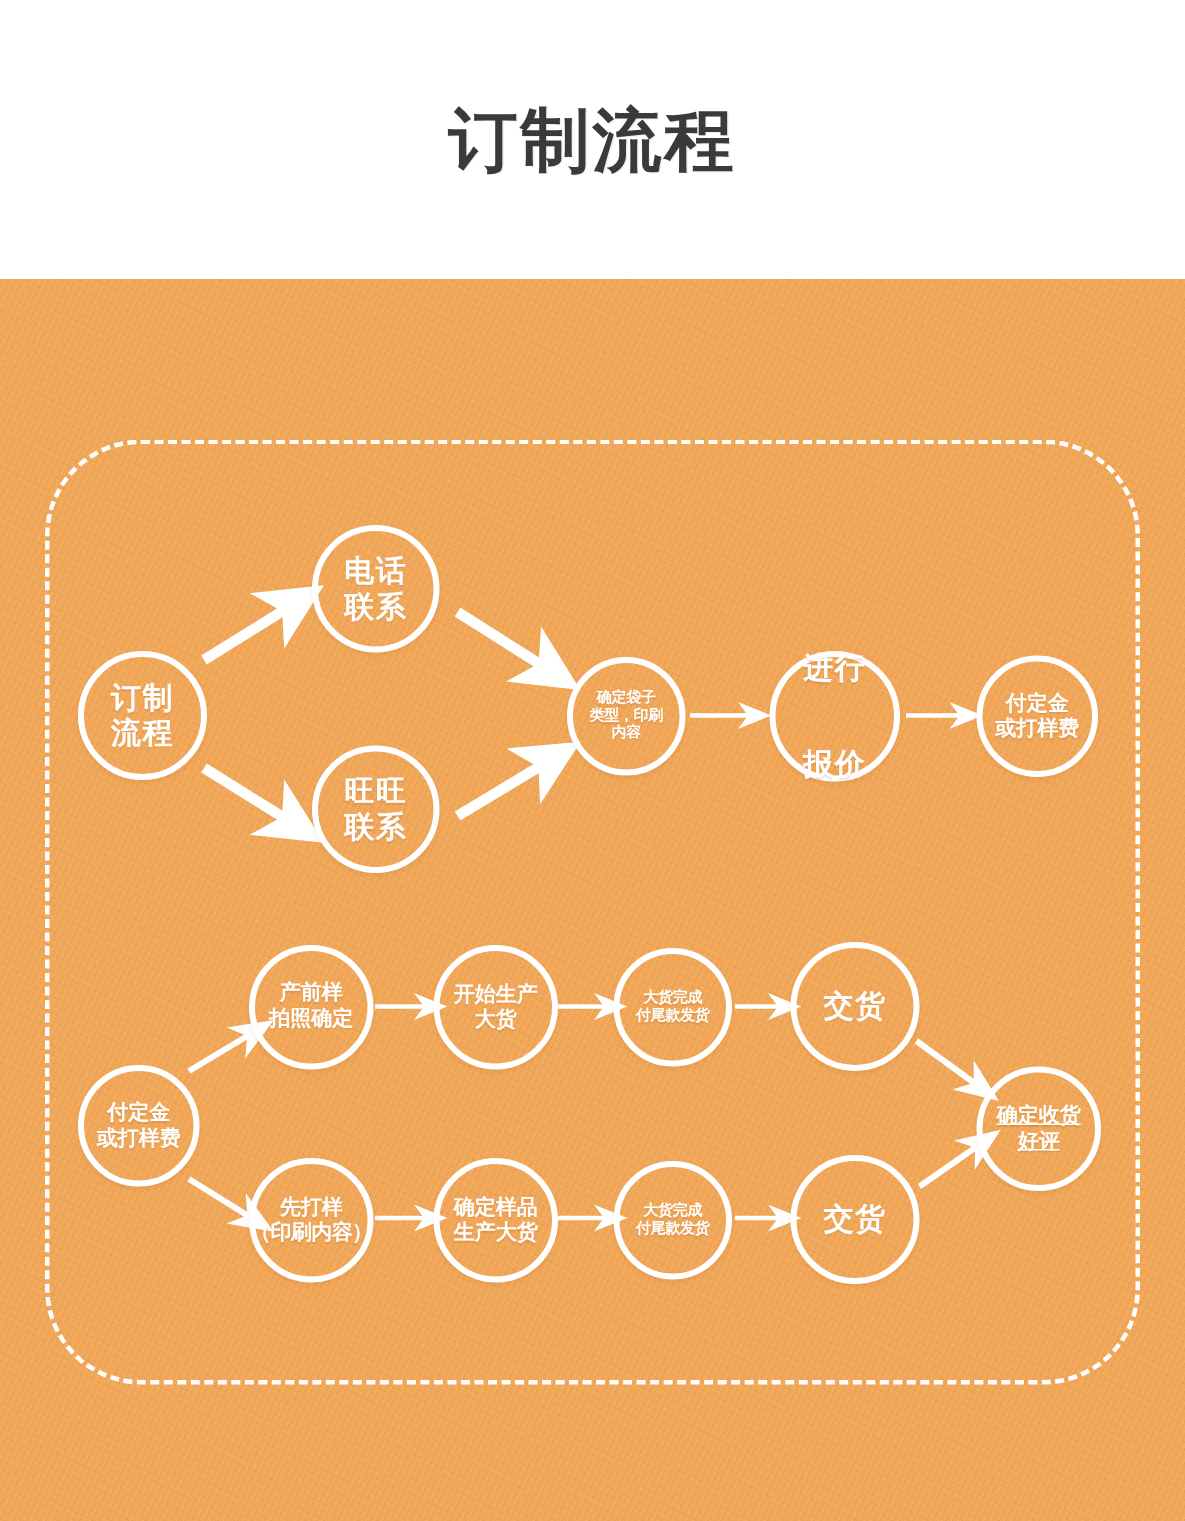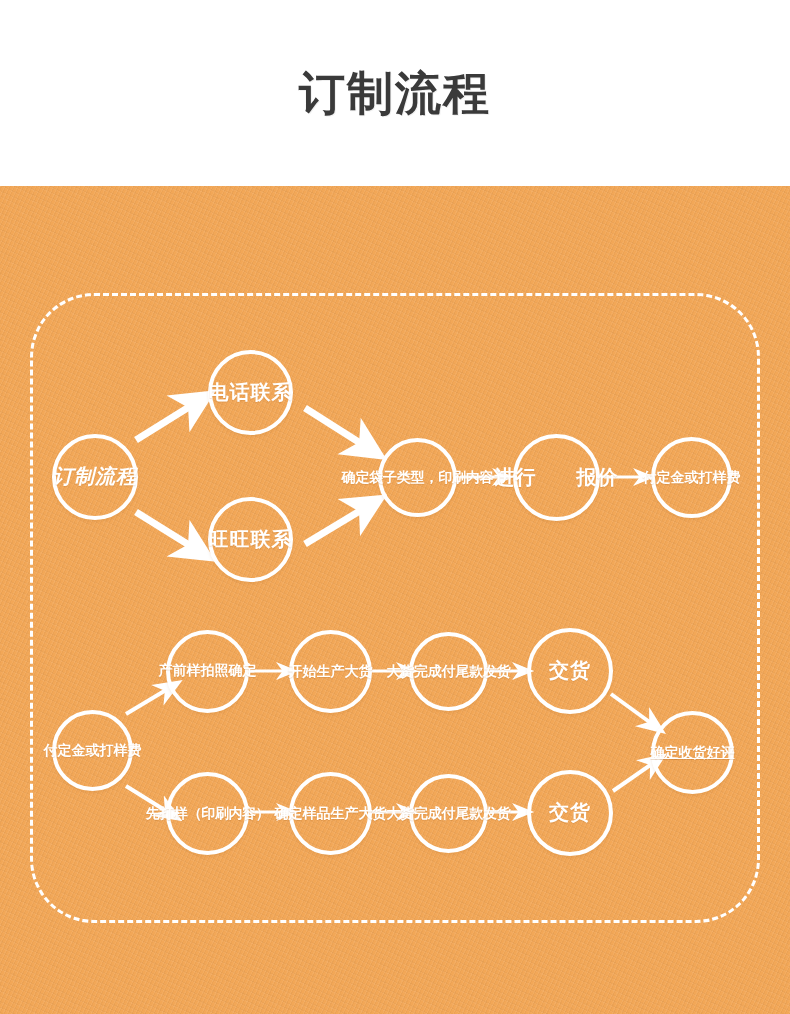--- a/index.html
+++ b/index.html
@@ -81,35 +81,35 @@
     width: 790px; height: 828px;
     pointer-events: none;
   }
 
   
   .node {
     position: absolute;
     border: 4px solid #ffffff;
     border-radius: 50%;
     display: flex;
-    flex-direction: row;
+    flex-direction: column;
     align-items: center;
     justify-content: center;
     text-align: center;
     color: #ffffff;
     font-weight: 700;
     line-height: 1.16;
     text-shadow: 0 1px 1px rgba(150,80,10,0.18);
     box-shadow: 0 2px 3px rgba(150,80,10,0.10);
   }
   .node .ln { display: block; white-space: nowrap; }
 
   .sz-lg   { font-size: 20px; letter-spacing: 1px; }
   .sz-sm   { font-size: 14px; letter-spacing: 0px; }
-  .sz-xs   { font-size: 14px; letter-spacing: -0.2px; }
+  .sz-xs   { font-size: 10px; letter-spacing: -0.2px; }
   .sz-xxs  { font-size: 14px; letter-spacing: -0.4px; }
 </style>
 </head>
 <body>
 
 <div id="page">
 
   <div class="header">
     <div class="header-title">订制流程</div>
   </div>
@@ -154,21 +154,21 @@
 
       <path d="M250,626 L288,626" stroke="#ffffff" stroke-width="3" fill="none" marker-end="url(#ah-thin)"></path>
 
       <path d="M372,626 L408,626" stroke="#ffffff" stroke-width="3" fill="none" marker-end="url(#ah-thin)"></path>
 
       <path d="M490,626 L524,626" stroke="#ffffff" stroke-width="3" fill="none" marker-end="url(#ah-thin)"></path>
 
       <path d="M613,605 L656,575" stroke="#ffffff" stroke-width="4" fill="none" marker-end="url(#ah-thin)"></path>
     </svg>
 
-    <div class="node sz-lg" style="left:52px; top:248px; width:86px; height:86px;font-style:italic;">
+    <div class="node sz-lg" style="left:52px; top:248px; width:86px; height:86px;">
       <span class="ln">订制</span>
       <span class="ln">流程</span>
     </div>
 
     <div class="node sz-lg" style="left:208px; top:164px; width:85px; height:85px;">
       <span class="ln">电话</span>
       <span class="ln">联系</span>
     </div>
 
     <div class="node sz-lg" style="left:208px; top:311px; width:85px; height:85px;">

